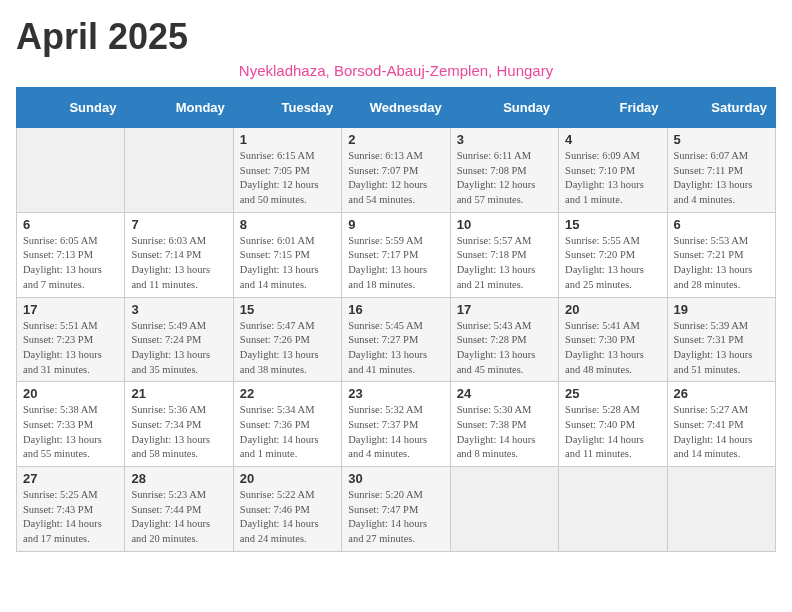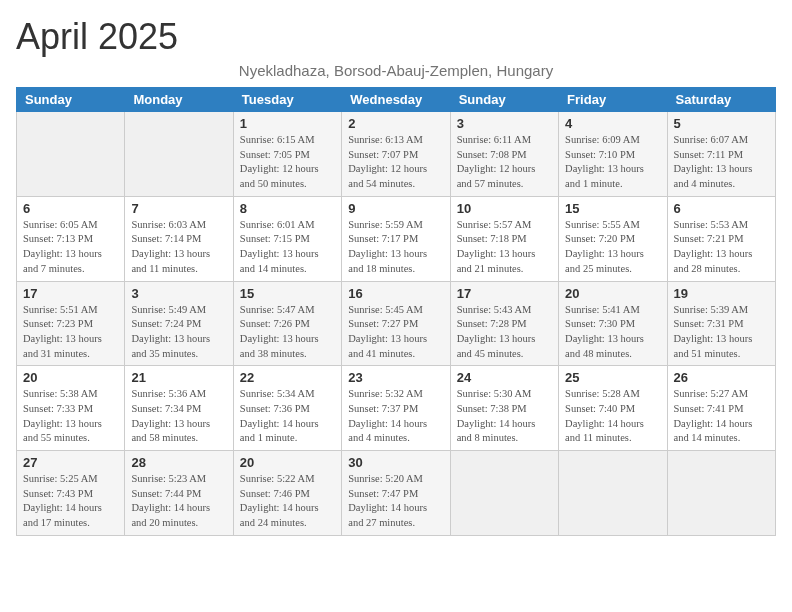--- a/index.html
+++ b/index.html
@@ -16,40 +16,40 @@
       align-items: flex-start;
       margin-bottom: 4px;
     }
     .logo {
       display: flex;
       align-items: center;
       gap: 4px;
     }
     .month-title {
       font-size: 36px;
-      font-weight: normal;
+      font-weight: bold;
       color: #333;
       text-align: right;
     }
     .subtitle {
       text-align: center;
       font-size: 15px;
-      color: #737373;
+      color: #ec4899;
       margin-bottom: 8px;
     }
     .calendar {
       width: 100%;
       border-collapse: collapse;
       font-size: 11px;
     }
     .calendar th {
       background-color: #2e7fc1;
       color: #fff;
-      text-align: left;
-      padding: 4px 8px;
+      text-align: right;
+      padding: 12px 8px;
       font-size: 13px;
       font-weight: bold;
       border: 1px solid #2e7fc1;
     }
     .calendar td {
       border: 1px solid #ccc;
       vertical-align: top;
       padding: 4px 6px;
       width: calc(100%/7);
       min-height: 80px;

